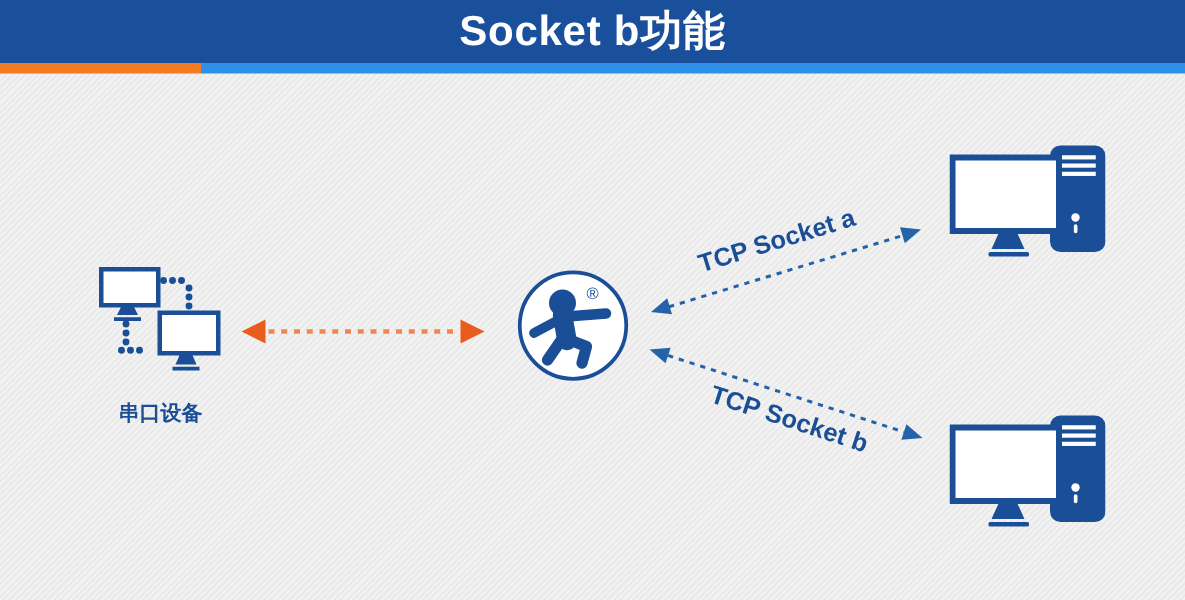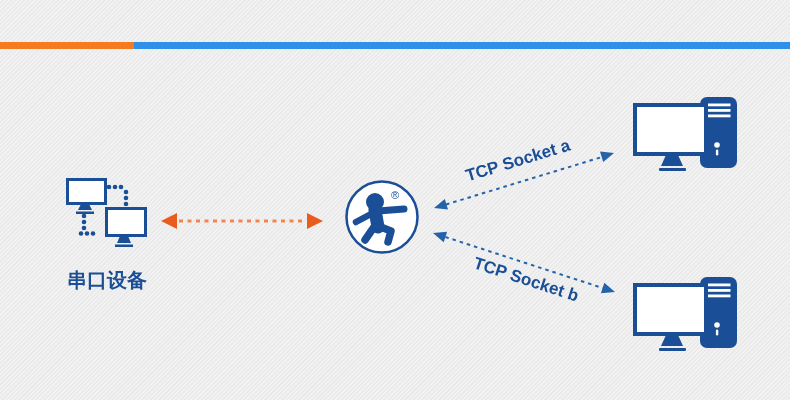--- a/index.html
+++ b/index.html
@@ -29,40 +29,43 @@
   .accent-blue{flex:1; height:100%; background:var(--accent-blue); display:block;}
 
   .abs{position:absolute;}
   .ink{fill:var(--dark-blue);}
   .screen{fill:#ffffff; stroke:var(--dark-blue);}
   .limb{stroke:var(--dark-blue); fill:none; stroke-linecap:round; stroke-linejoin:round;}
 
   .serial-label{
     position:absolute; left:64px; top:267px; width:86px;
     text-align:center; color:var(--dark-blue);
-    font-size:20px; font-weight:700;
+    font-size:14px; font-weight:700;
   }
   .tcp-label{
     position:absolute; white-space:nowrap; color:var(--dark-blue);
     font-size:17px; font-weight:600;
   }
   .tcp-a{left:518px; top:161px; transform:translate(-50%,-50%) rotate(-17deg);}
   .tcp-b{left:526px; top:280px; transform:translate(-50%,-50%) rotate(18deg);}
 
   .arrow-orange-line{stroke:var(--arrow-orange-dash); stroke-width:3; stroke-dasharray:4 4.5; fill:none;}
   .arrow-orange-head{fill:var(--arrow-orange-head);}
   .arrow-blue-line{stroke:var(--arrow-blue); stroke-width:2; stroke-dasharray:3.5 4; fill:none;}
   .arrow-blue-head{fill:var(--arrow-blue);}
   svg{display:block;}
 </style>
 </head>
 <body>
 
 <div class="stage">
 
+  <header class="topbar">
+    <h1 class="title">Socket b功能</h1>
+  </header>
   <div class="accent">
     <span class="accent-orange"></span>
     <span class="accent-blue"></span>
   </div>
 
   <svg class="abs" style="left:64px; top:177px;" width="86" height="82" viewBox="0 0 86 82">
     <g>
       <rect class="screen" x="3.5" y="2.5" width="38" height="24" stroke-width="3"></rect>
       <polygon class="ink" points="17,27 25,27 28,33 14,33"></polygon>
       <rect class="ink" x="12" y="34.5" width="18" height="2.5"></rect>

